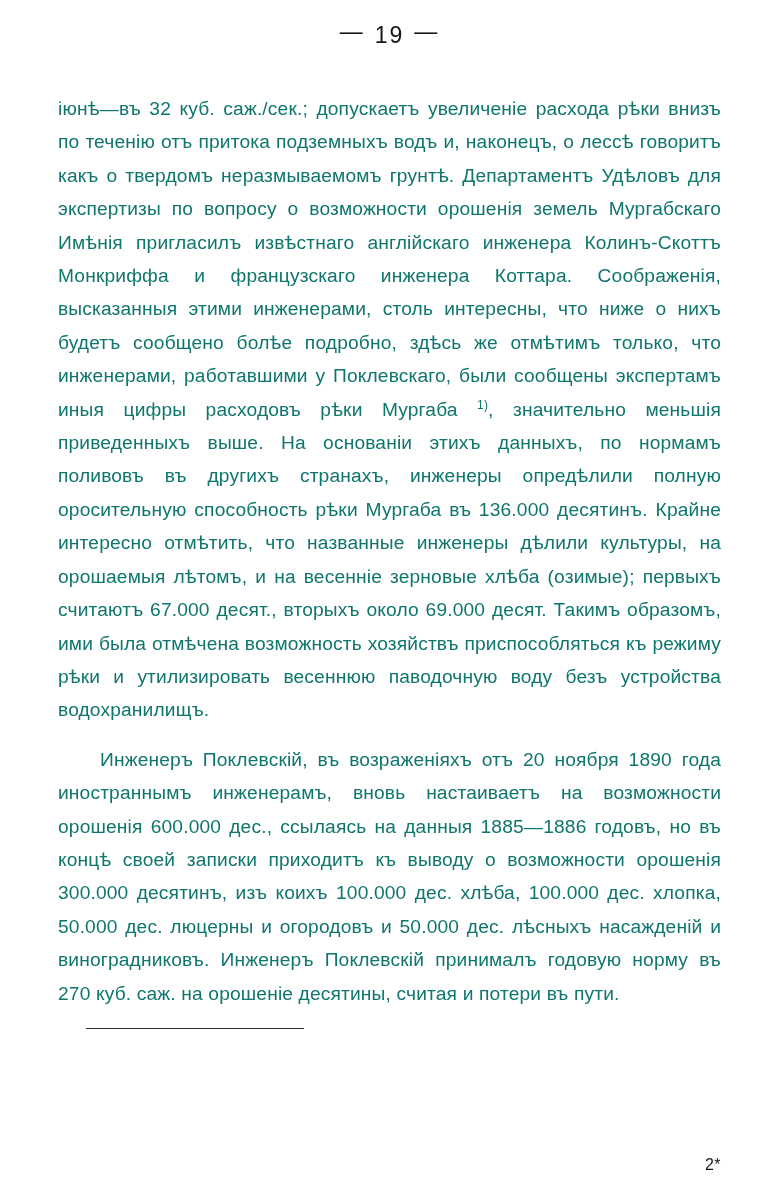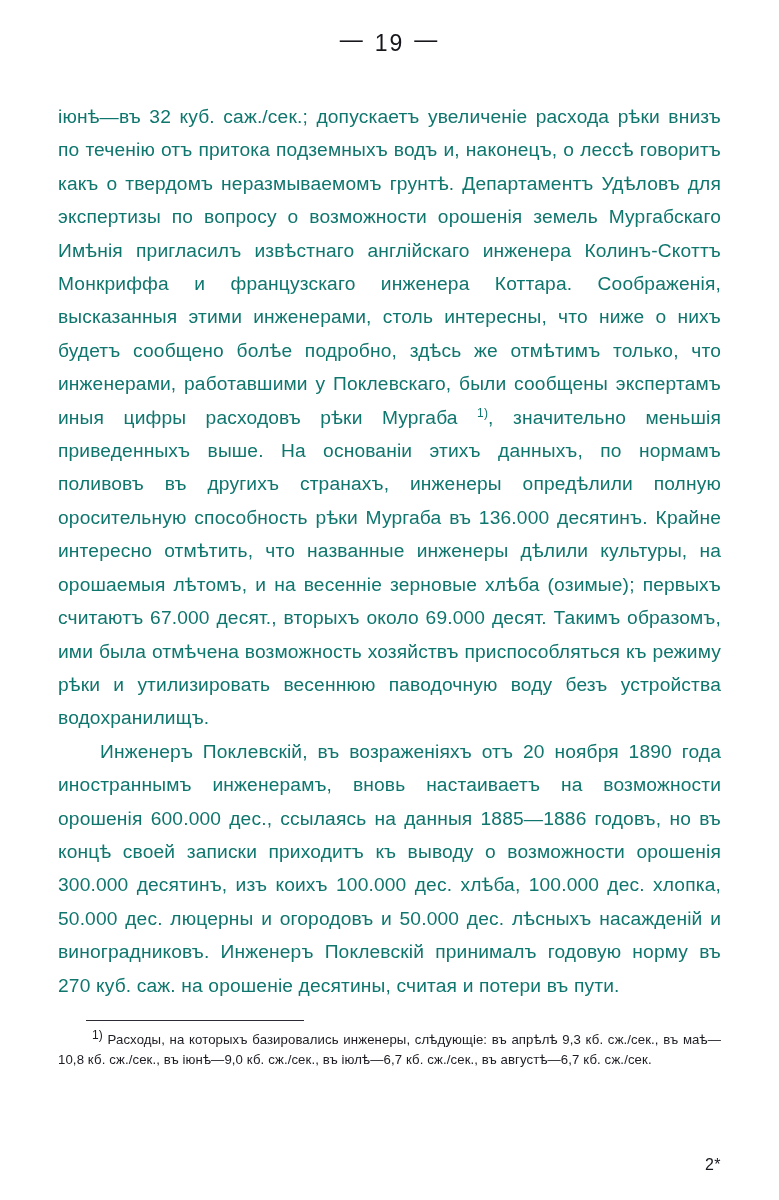--- a/index.html
+++ b/index.html
@@ -20,21 +20,21 @@
     height: 1200px;
     position: relative;
     box-sizing: border-box;
     padding: 0 58px;
   }
   .page-header {
     text-align: center;
     font-size: 23px;
     letter-spacing: 2px;
     margin: 0;
-    padding-top: 30px;
+    padding-top: 22px;
     height: 48px;
     color: #17161c;
     font-family: "Liberation Sans", sans-serif;
     font-weight: 400;
   }
   .page-header .dash {
     display: inline-block;
     margin: 0 10px;
     position: relative;
     top: -4px;
@@ -47,20 +47,21 @@
     text-justify: inter-word;
     font-family: "Liberation Sans", sans-serif;
     color: #0f766e;
     letter-spacing: 0.15px;
   }
   .body-text p {
     margin: 0;
   }
   .body-text p.indent {
     text-indent: 42px;
+    margin-top: 16px;
   }
   .body-text p + p {
     margin-top: 0;
   }
   sup.fnref {
     font-size: 12px;
     vertical-align: super;
     line-height: 0;
   }
   .footnote-rule {
@@ -103,19 +104,16 @@
     <span class="dash">—</span><span>19</span><span class="dash">—</span>
   </div>
 
   <div class="body-text">
     <p><span>іюнѣ—въ 32 куб. саж./сек.; допускаетъ увеличеніе расхода рѣки внизъ по теченію отъ притока подземныхъ водъ и, наконецъ, о лессѣ говоритъ какъ о твердомъ неразмываемомъ грунтѣ. Департаментъ Удѣловъ для экспертизы по вопросу о возможности орошенія земель Мургабскаго Имѣнія пригласилъ извѣстнаго англійскаго инженера Колинъ-Скоттъ Монкриффа и французскаго инженера Коттара. Соображенія, высказанныя этими инженерами, столь интересны, что ниже о нихъ будетъ сообщено болѣе подробно, здѣсь же отмѣтимъ только, что инженерами, работавшими у Поклевскаго, были сообщены экспертамъ иныя цифры расходовъ рѣки Мургаба </span><sup class="fnref">1)</sup><span>, значительно меньшія приведенныхъ выше. На основаніи этихъ данныхъ, по нормамъ поливовъ въ другихъ странахъ, инженеры опредѣлили полную оросительную способность рѣки Мургаба въ 136.000 десятинъ. Крайне интересно отмѣтить, что названные инженеры дѣлили культуры, на орошаемыя лѣтомъ, и на весенніе зерновые хлѣба (озимые); первыхъ считаютъ 67.000 десят., вторыхъ около 69.000 десят. Такимъ образомъ, ими была отмѣчена возможность хозяйствъ приспособляться къ режиму рѣки и утилизировать весеннюю паводочную воду безъ устройства водохранилищъ.</span></p>
     <p class="indent">Инженеръ Поклевскій, въ возраженіяхъ отъ 20 ноября 1890 года иностраннымъ инженерамъ, вновь настаиваетъ на возможности орошенія 600.000 дес., ссылаясь на данныя 1885—1886 годовъ, но въ концѣ своей записки приходитъ къ выводу о возможности орошенія 300.000 десятинъ, изъ коихъ 100.000 дес. хлѣба, 100.000 дес. хлопка, 50.000 дес. люцерны и огородовъ и 50.000 дес. лѣсныхъ насажденій и виноградниковъ. Инженеръ Поклевскій принималъ годовую норму въ 270 куб. саж. на орошеніе десятины, считая и потери въ пути.</p>
   </div>
 
   <div class="footnote-rule"></div>
 
-  <div class="footnote">
-    <p class="fn-first"><sup class="fnref">1)</sup><span> Расходы, на которыхъ базировались инженеры, слѣдующіе: въ апрѣлѣ 9,3 кб. сж./сек., въ маѣ—10,8 кб. сж./сек., въ іюнѣ—9,0 кб. сж./сек., въ іюлѣ—6,7 кб. сж./сек., въ августѣ—6,7 кб. сж./сек.</span></p>
-  </div>
 
   <div class="page-footer">2*</div>
 
 </div>
 
 </body></html>

